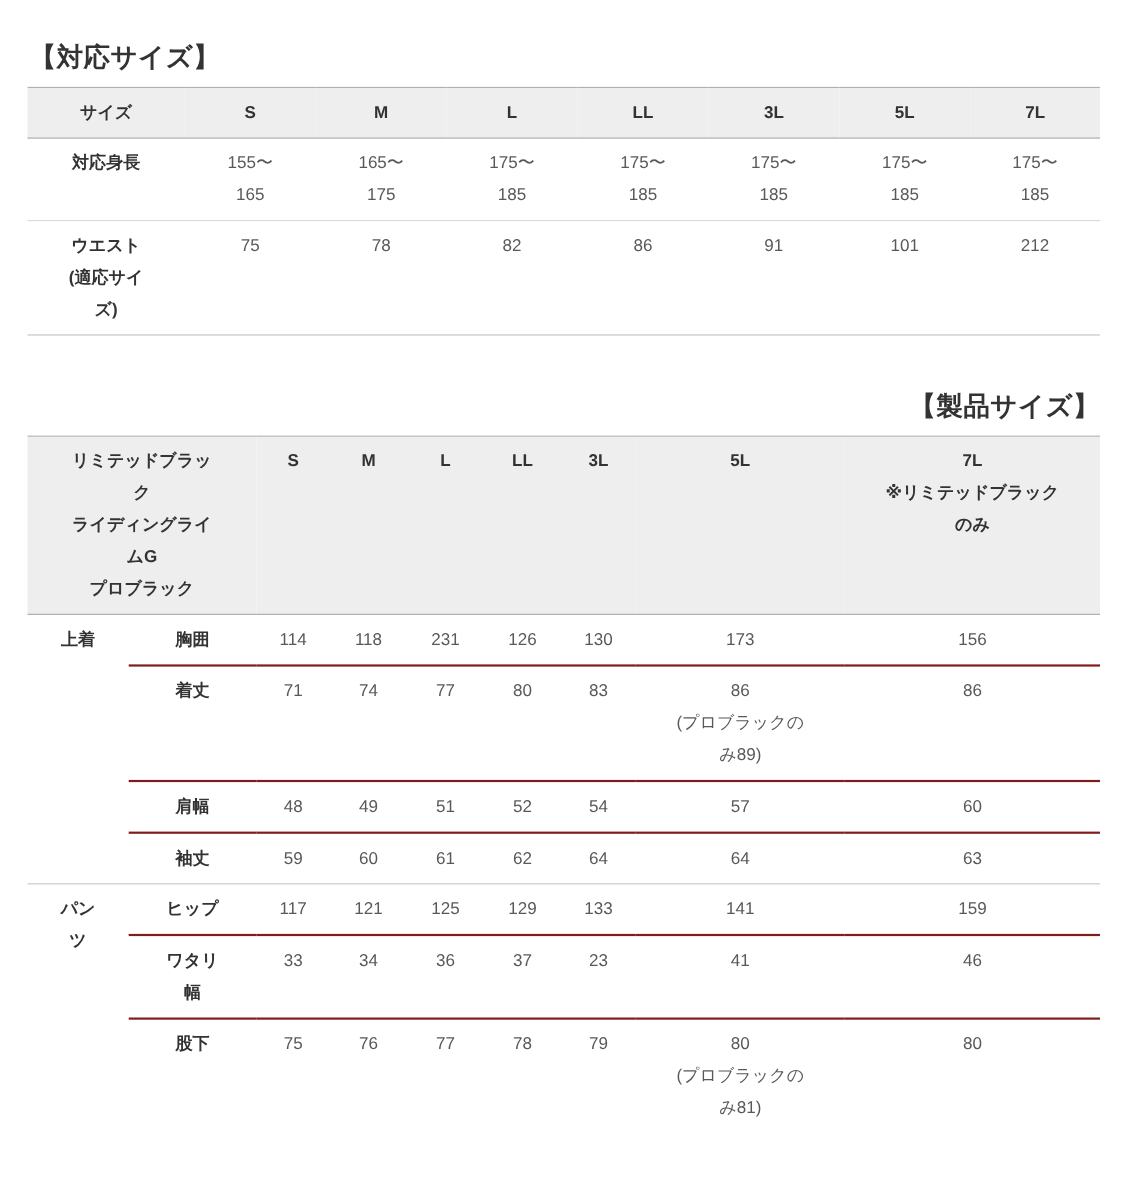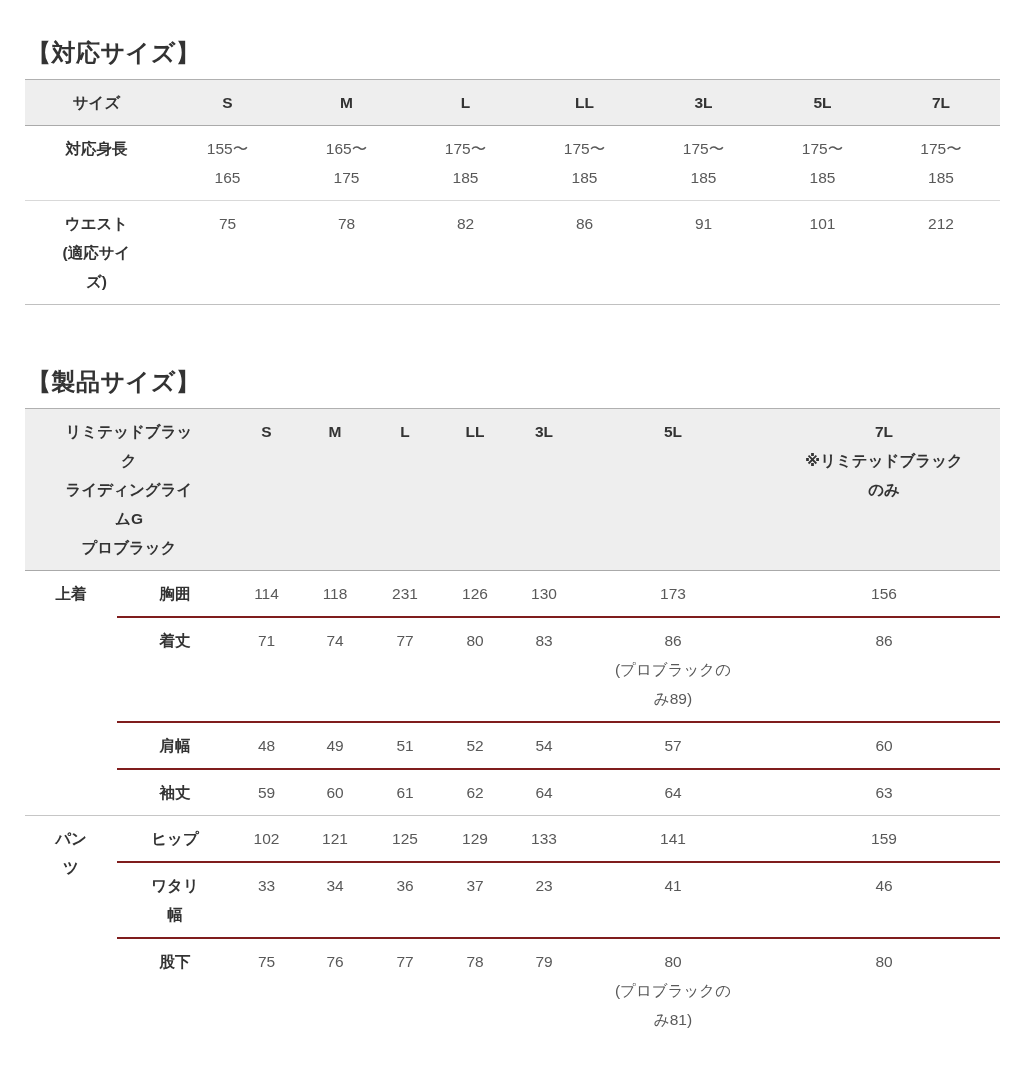--- a/index.html
+++ b/index.html
@@ -18,21 +18,22 @@
   }
   .section-title {
     font-size: 24px;
     font-weight: 700;
     color: #333333;
     line-height: 34px;
     margin: 0 0 9px 2px;
     letter-spacing: 0.5px;
   }
   .section-title.second {
-    margin-top: 60px;
+    margin-top: 48px;
+    text-align: right;
   }
   table {
     width: 975px;
     table-layout: fixed;
     border-collapse: collapse;
     font-size: 15.5px;
     line-height: 29px;
   }
   th, td {
     text-align: center;
@@ -205,21 +206,21 @@
         <td>61</td>
         <td>62</td>
         <td>64</td>
         <td>64</td>
         <td>63</td>
       </tr>
       <tr class="group-start">
         <th class="gcell" rowspan="3">パン
 ツ</th>
         <th class="mlabel">ヒップ</th>
-        <td>102</td>
+        <td>117</td>
         <td>121</td>
         <td>125</td>
         <td>129</td>
         <td>133</td>
         <td>141</td>
         <td>159</td>
       </tr>
       <tr class="mid">
         <th class="mlabel">ワタリ
 幅</th>

